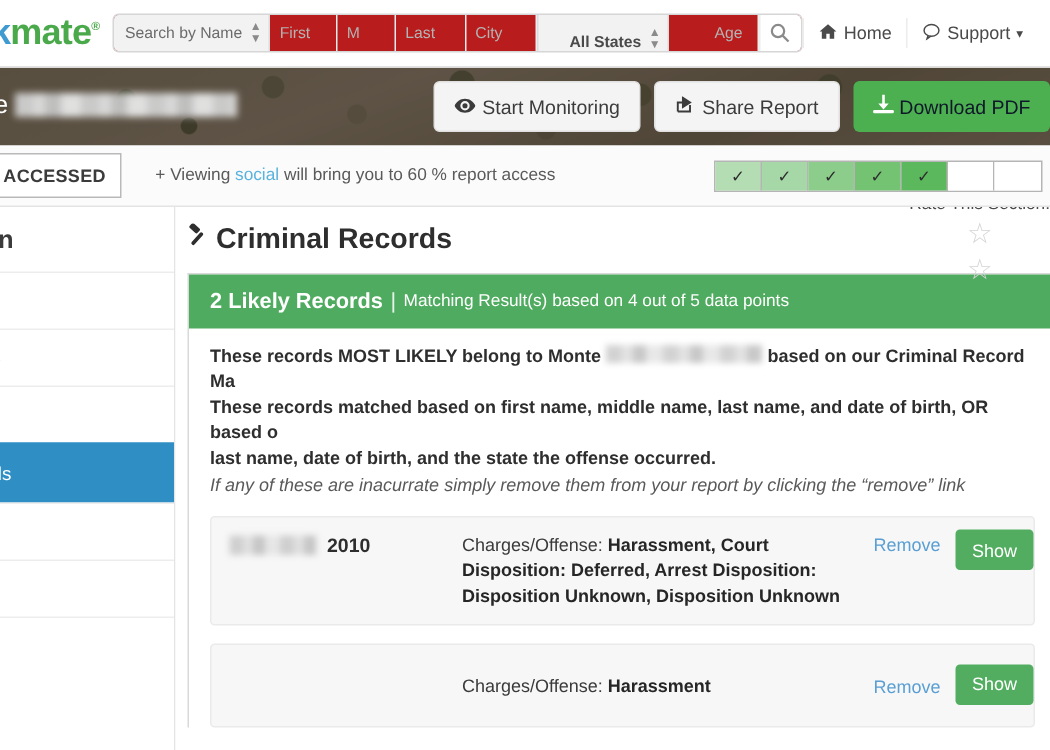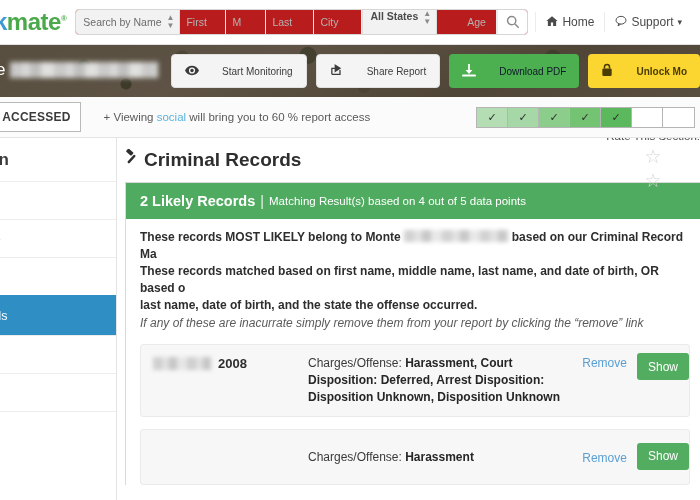--- a/index.html
+++ b/index.html
@@ -55,25 +55,25 @@
     border-right: 1px solid #ececec;
     padding: 0 6px;
     white-space: nowrap;
   }
   .w-first { width: 46px; }
   .w-mid   { width: 40px; }
   .w-last  { width: 48px; }
   .w-city  { width: 48px; }
   .w-age   { width: 36px; margin-left: 24px; }
   .sb-states {
-    display: flex; align-items: flex-start;
+    display: flex; align-items: flex-end;
     background: #f2f2f2;
     border-left: 1px solid #dcdcdc;
     border-right: 1px solid #dcdcdc;
-    padding: 0 5px 0 7px;
+    padding: 0 5px 0 21px;
     font-size: 10.5px; color: #4a4a4a; font-weight: 600;
     white-space: nowrap;
   }
   .sb-search-btn {
     display: flex; align-items: center; justify-content: center;
     width: 30px; background: #fff;
     border-left: 1px solid #ececec;
     color: #8a8a8a;
   }
 
@@ -131,24 +131,24 @@
       #cfcfcf 0 12px, #dedede 12px 20px, #c4c4c4 20px 31px, #e6e6e6 31px 44px);
     filter: blur(2.6px);
     opacity: 0.96;
   }
   .hero-btns {
     position: absolute; right: 0; top: 9px;
     display: flex; align-items: center; gap: 9px;
     padding-right: 0;
   }
   .hbtn {
-    display: flex; align-items: center; gap: 23px;
+    display: flex; align-items: center; gap: 4px;
     height: 34px; padding: 0 13px;
     border-radius: 4px;
-    font-size: 10px; font-weight: 500;
+    font-size: 13px; font-weight: 500;
     white-space: nowrap;
   }
   .hbtn-white { background: #f4f4f4; color: #3b3b3b; border: 1px solid #e0e0e0; }
   .hbtn-green { background: #4caf50; color: #0f172a; }
   .hbtn-yellow { background: #fbd630; color: #4a3c00; font-weight: 600; }
 
   
   .strip {
     position: absolute; top: 97px; left: 0;
     width: 700px; height: 41px;
@@ -427,29 +427,20 @@
     <div class="hbtn hbtn-green">
       <span>
         <svg width="14" height="13" viewBox="0 0 16 15" fill="#fff">
           <path d="M7 0h2v7h3l-4 4.5L4 7h3z"></path>
             <rect x="0" y="12" width="16" height="2.5" rx="1"></rect>
         </svg>
       </span>
       <span>Download PDF</span>
     </div>
 
-    <div class="hbtn hbtn-yellow">
-      <span>
-        <svg width="12" height="14" viewBox="0 0 12 15" fill="none" stroke="#4a3c00" stroke-width="1.6">
-          <rect x="1" y="6" width="10" height="8" rx="1.3" fill="#4a3c00" stroke="none"></rect>
-          <path d="M3.3 6V4.2a2.7 2.7 0 015.4 0V6"></path>
-        </svg>
-      </span>
-      <span>Unlock Mo</span>
-    </div>
   </div>
 </div>
 
 <div class="strip">
   <div class="strip-badge">PORT ACCESSED</div>
   <div class="strip-text">
     <span>+ Viewing </span><a href="#">social</a><span> will bring you to 60 % report access</span>
   </div>
   <div class="prog" id="progress-meter">
       <span style="background: rgb(180, 221, 180);">✓</span>
@@ -518,21 +509,21 @@
         <span>These records MOST LIKELY belong to Monte</span><span class="blur-inline"></span><span>based on our Criminal Record Ma</span>
       </div>
       <div class="desc desc-bold">These records matched based on first name, middle name, last name, and date of birth, OR based o</div>
       <div class="desc desc-bold">last name, date of birth, and the state the offense occurred.</div>
       <div class="desc-italic">If any of these are inacurrate simply remove them from your report by clicking the “remove” link</div>
 
       <div id="records-list">
           <div class="rec">
             <div class="rec-left">
               <span class="rec-blur"></span>
-              <span class="rec-year">2008</span>
+              <span class="rec-year">2010</span>
             </div>
             <div class="rec-mid"><span>Charges/Offense: </span><b>Harassment, Court Disposition: Deferred, Arrest Disposition: Disposition Unknown, Disposition Unknown</b></div>
             <div class="rec-remove">Remove</div>
             <div class="rec-show">Show</div>
           </div>
           <div class="rec rec2">
             <div class="rec-left"></div>
             <div class="rec-mid"><span>Charges/Offense: </span><b>Harassment</b></div>
             <div class="rec-remove">Remove</div>
             <div class="rec-show">Show</div>

